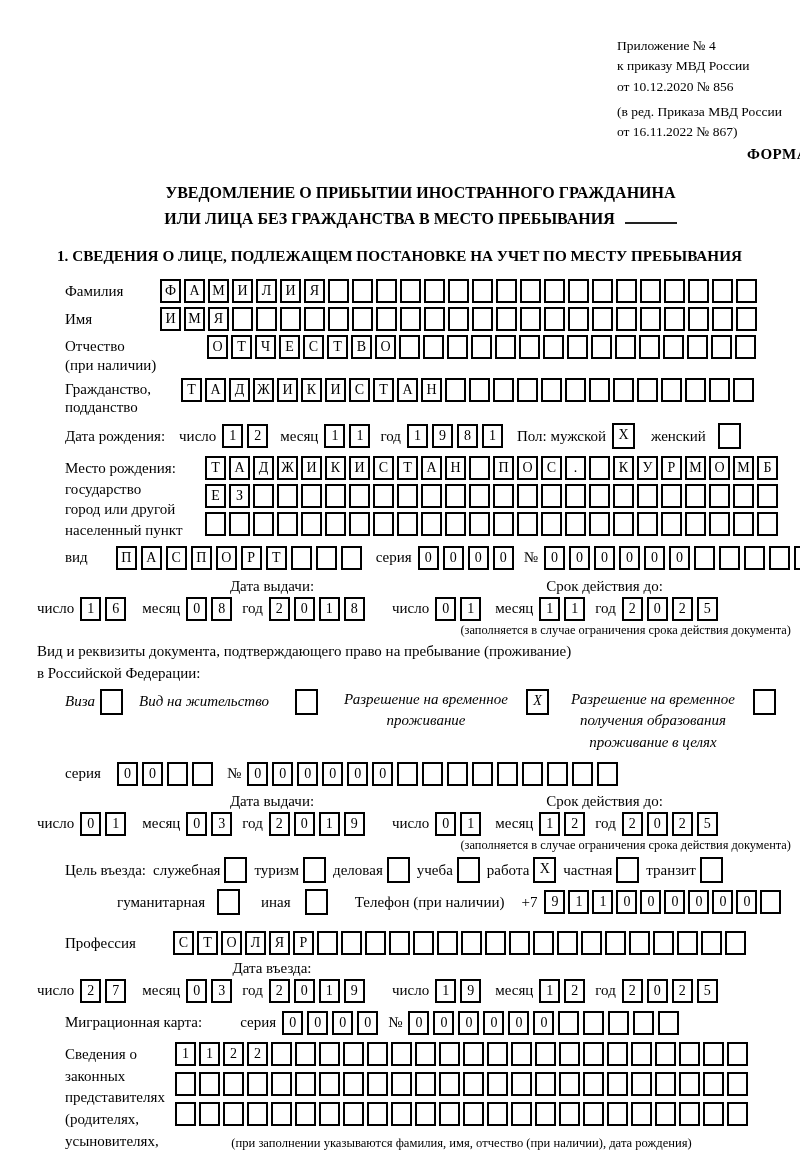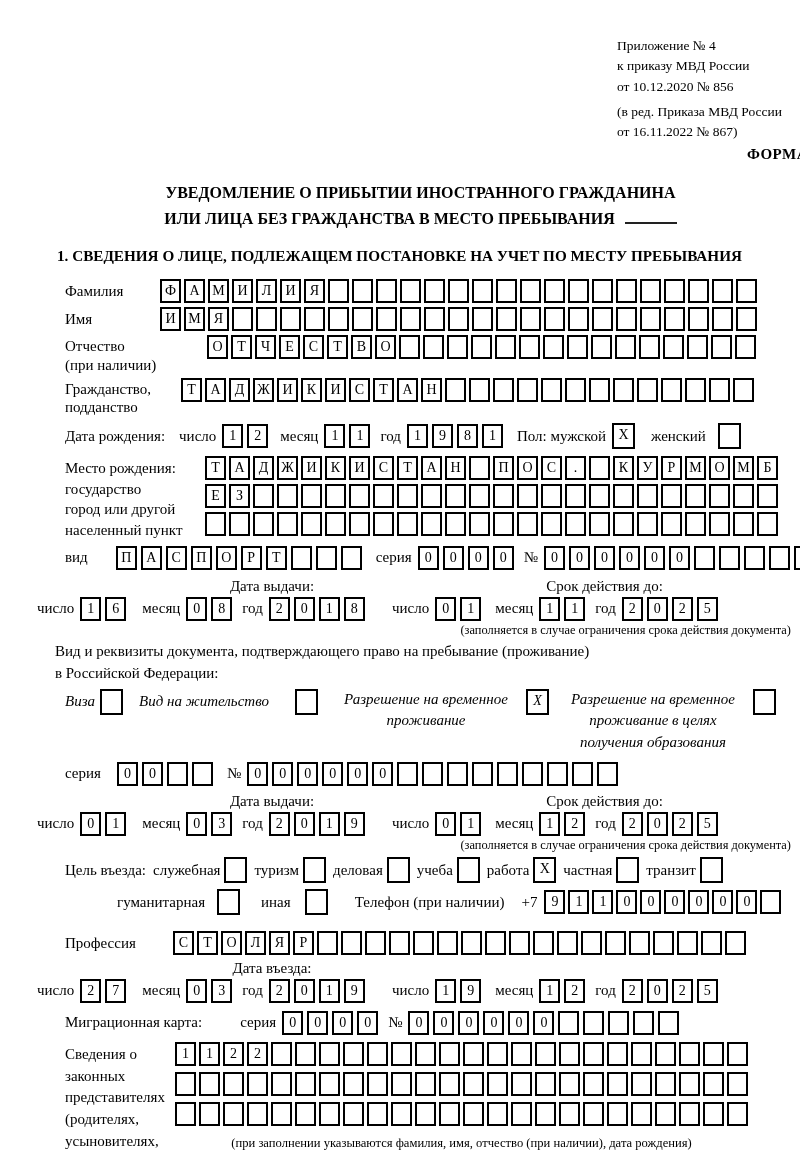--- a/index.html
+++ b/index.html
@@ -28,21 +28,21 @@
   .dg .word{flex:none;}
   .chk .cell{width:19px;height:22px;}
   .chk{display:flex;}
   
   .dheads{display:flex;margin-bottom:1px;gap:26px;}
   .dh-left{width:355px;text-align:center;padding-left:115px;box-sizing:border-box;}
   .dh-right{flex:1;text-align:center;}
   .drow{display:flex;}
   .d-left{width:355px;flex:none;}
   .note{font-size:12.4px;text-align:right;margin-top:2px;margin-bottom:4px;}
-  .plain{margin-bottom:3px;margin-left:18px;}
+  .plain{margin-bottom:3px;}
   
   .opts{display:flex;align-items:flex-start;margin:6px 0 8px 28px;font-style:italic;}
   .opt{display:flex;align-items:flex-start;}
   .opt .txt{padding-top:3px;}
   .optlbl{text-align:center;line-height:1.45;width:176px;}
   
   .pur{display:flex;align-items:center;gap:7px;margin-bottom:6px;}
   .pur .pair{display:flex;align-items:center;gap:4px;}
   
   .repnote{font-size:12.6px;text-align:center;margin-top:10px;}
@@ -426,22 +426,22 @@
           <div>Разрешение на временное</div>
           <div>проживание</div>
         </div>
         <div class="cells chk">
             <span class="cell">X</span>
           </div>
       </div>
       <div class="opt" style="margin-left:16px;gap:12px">
         <div class="optlbl">
           <div>Разрешение на временное</div>
+          <div>получения образования</div>
           <div>проживание в целях</div>
-          <div>получения образования</div>
         </div>
         <div class="cells chk">
             <span class="cell"></span>
           </div>
       </div>
     </div>
 
     <div class="frow ind dg" style="margin-bottom:6px">
       <span class="word">серия</span>
       <div class="cells" style="margin-left:10px">

